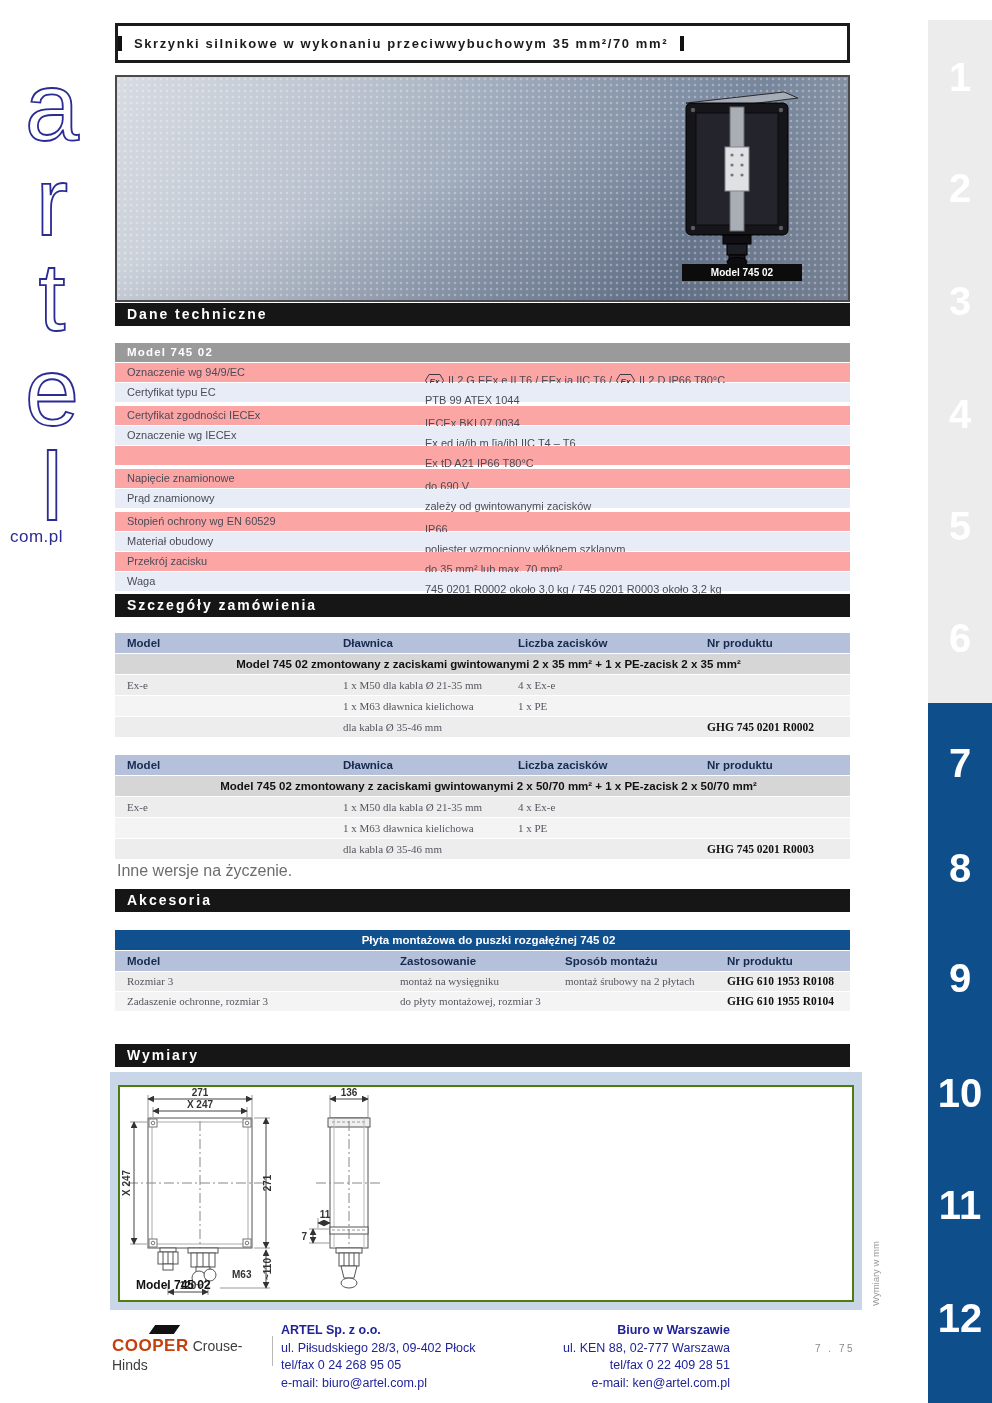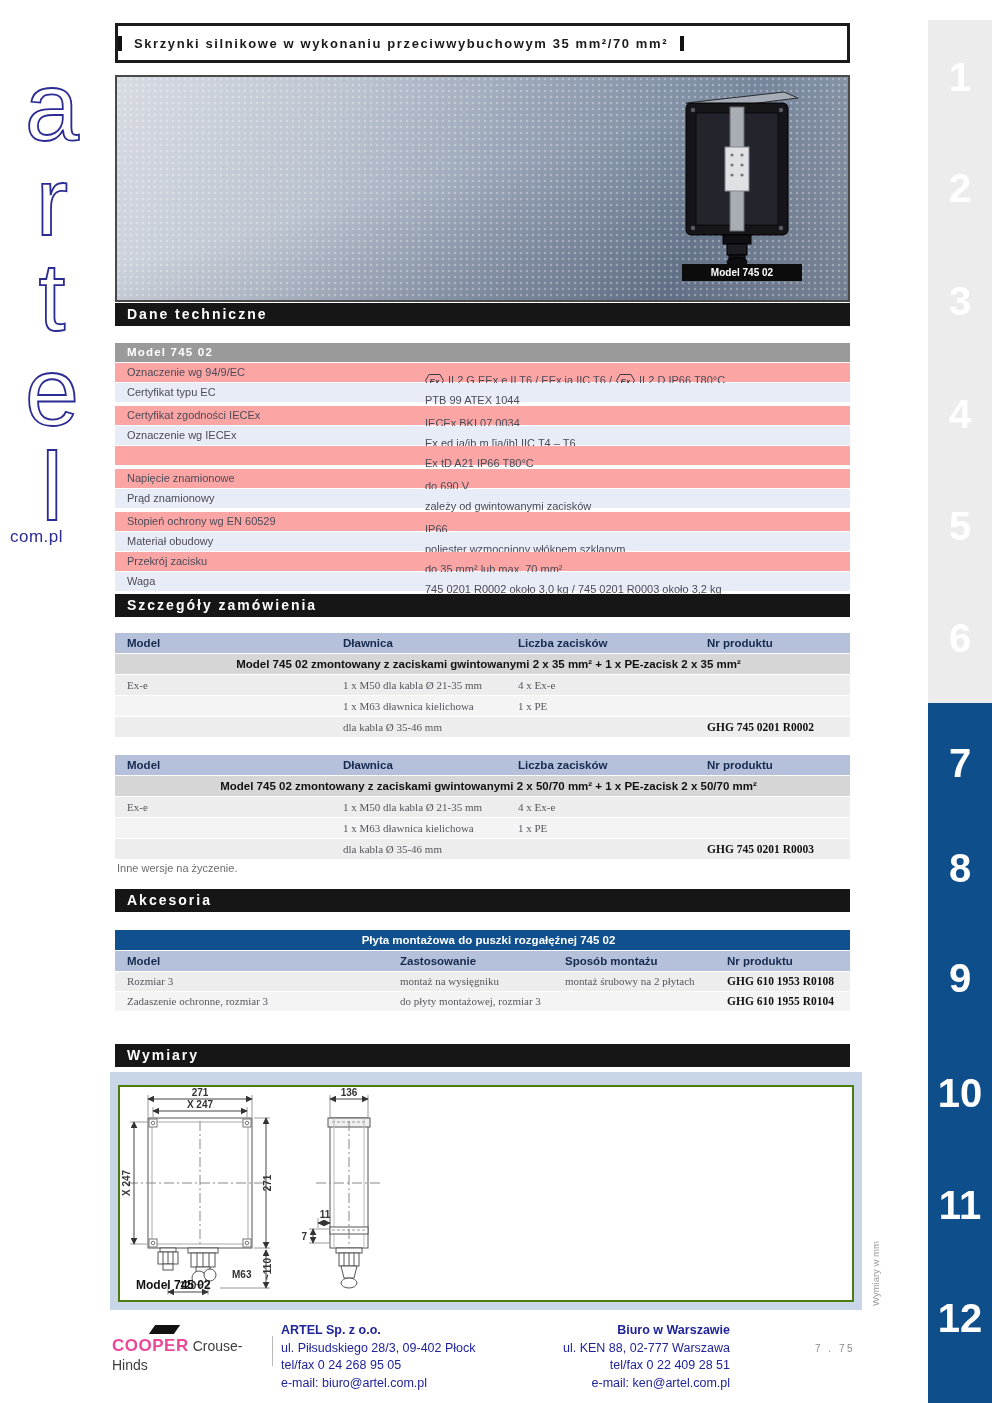--- a/index.html
+++ b/index.html
@@ -47,33 +47,33 @@
   .o-head{position:relative;height:20px;line-height:20px;background:#b5c1da;margin-bottom:1px;
     font-size:11.5px;font-weight:bold;color:#16294f;}
   .o-sub{height:20px;line-height:20px;background:#d6d6d6;margin-bottom:1px;font-size:11.5px;
     font-weight:bold;color:#111;padding-left:12px;white-space:nowrap;}
   .o-row{position:relative;height:20px;line-height:20px;margin-bottom:1px;font-size:11px;color:#55555f;font-family:Liberation Serif, serif;}
   .ra{background:#ededed;} .rb{background:#f4f4f4;}
   .cell{position:absolute;top:0;white-space:nowrap;}
   .oc1{left:12px;} .oc2{left:215px;margin-left:13px;} .oc3{left:403px;} .oc4{left:592px;}
   .ac1{left:12px;} .ac2{left:285px;} .ac3{left:450px;} .ac4{left:612px;}
   .ghg{font-weight:bold;color:#111;font-size:11.5px;}
-  .order-note{position:absolute;left:117px;top:862px;font-size:11px;color:#6d6d6d;}
+  .order-note{position:absolute;left:117px;top:862px;font-size:16px;color:#6d6d6d;}
   .acc-title{height:20px;line-height:20px;background:#11508e;color:#fff;font-weight:bold;font-size:11.5px;
     padding-left:12px;margin-bottom:1px;}
   
   .dim-panel{position:absolute;left:110px;top:1072px;width:752px;height:238px;background:#c9d6e8;}
   .dim-inner{position:absolute;left:8px;top:13px;right:8px;bottom:8px;background:#fff;border:2px solid #4d7c0f;}
   .dim-model{position:absolute;left:16px;bottom:8px;font-size:12px;font-weight:bold;color:#111;}
   .dim-note{position:absolute;left:870px;top:1222px;height:84px;writing-mode:vertical-rl;transform:rotate(180deg);
     font-size:9.5px;color:#9a9a9a;white-space:nowrap;}
   
   .brand{position:absolute;left:112px;top:1336px;width:160px;}
   .flag{position:absolute;left:40px;top:-11px;width:25px;height:9px;background:#111;transform:skewX(-35deg);}
-  .brand-bold{font-size:17px;font-weight:800;color:#ec4899;letter-spacing:.5px;}
+  .brand-bold{font-size:17px;font-weight:800;color:#c2410c;letter-spacing:.5px;}
   .brand-rest{font-size:14px;color:#3d3d3d;margin-left:4px;}
   .fdiv{position:absolute;left:272px;top:1336px;width:1px;height:30px;background:#b9b9b9;}
   .office{position:absolute;top:1322px;font-size:12.5px;line-height:17.5px;color:#20249a;}
   .office .oname{font-weight:bold;}
   .office1{left:281px;width:250px;text-align:left;}
   .office2{left:500px;width:230px;text-align:right;}
   .pagenum{position:absolute;left:815px;top:1343px;font-size:10px;color:#8a8a8a;letter-spacing:2.5px;}
   svg text{font-family:"Liberation Sans","DejaVu Sans",sans-serif;}
 </style>
 </head>

